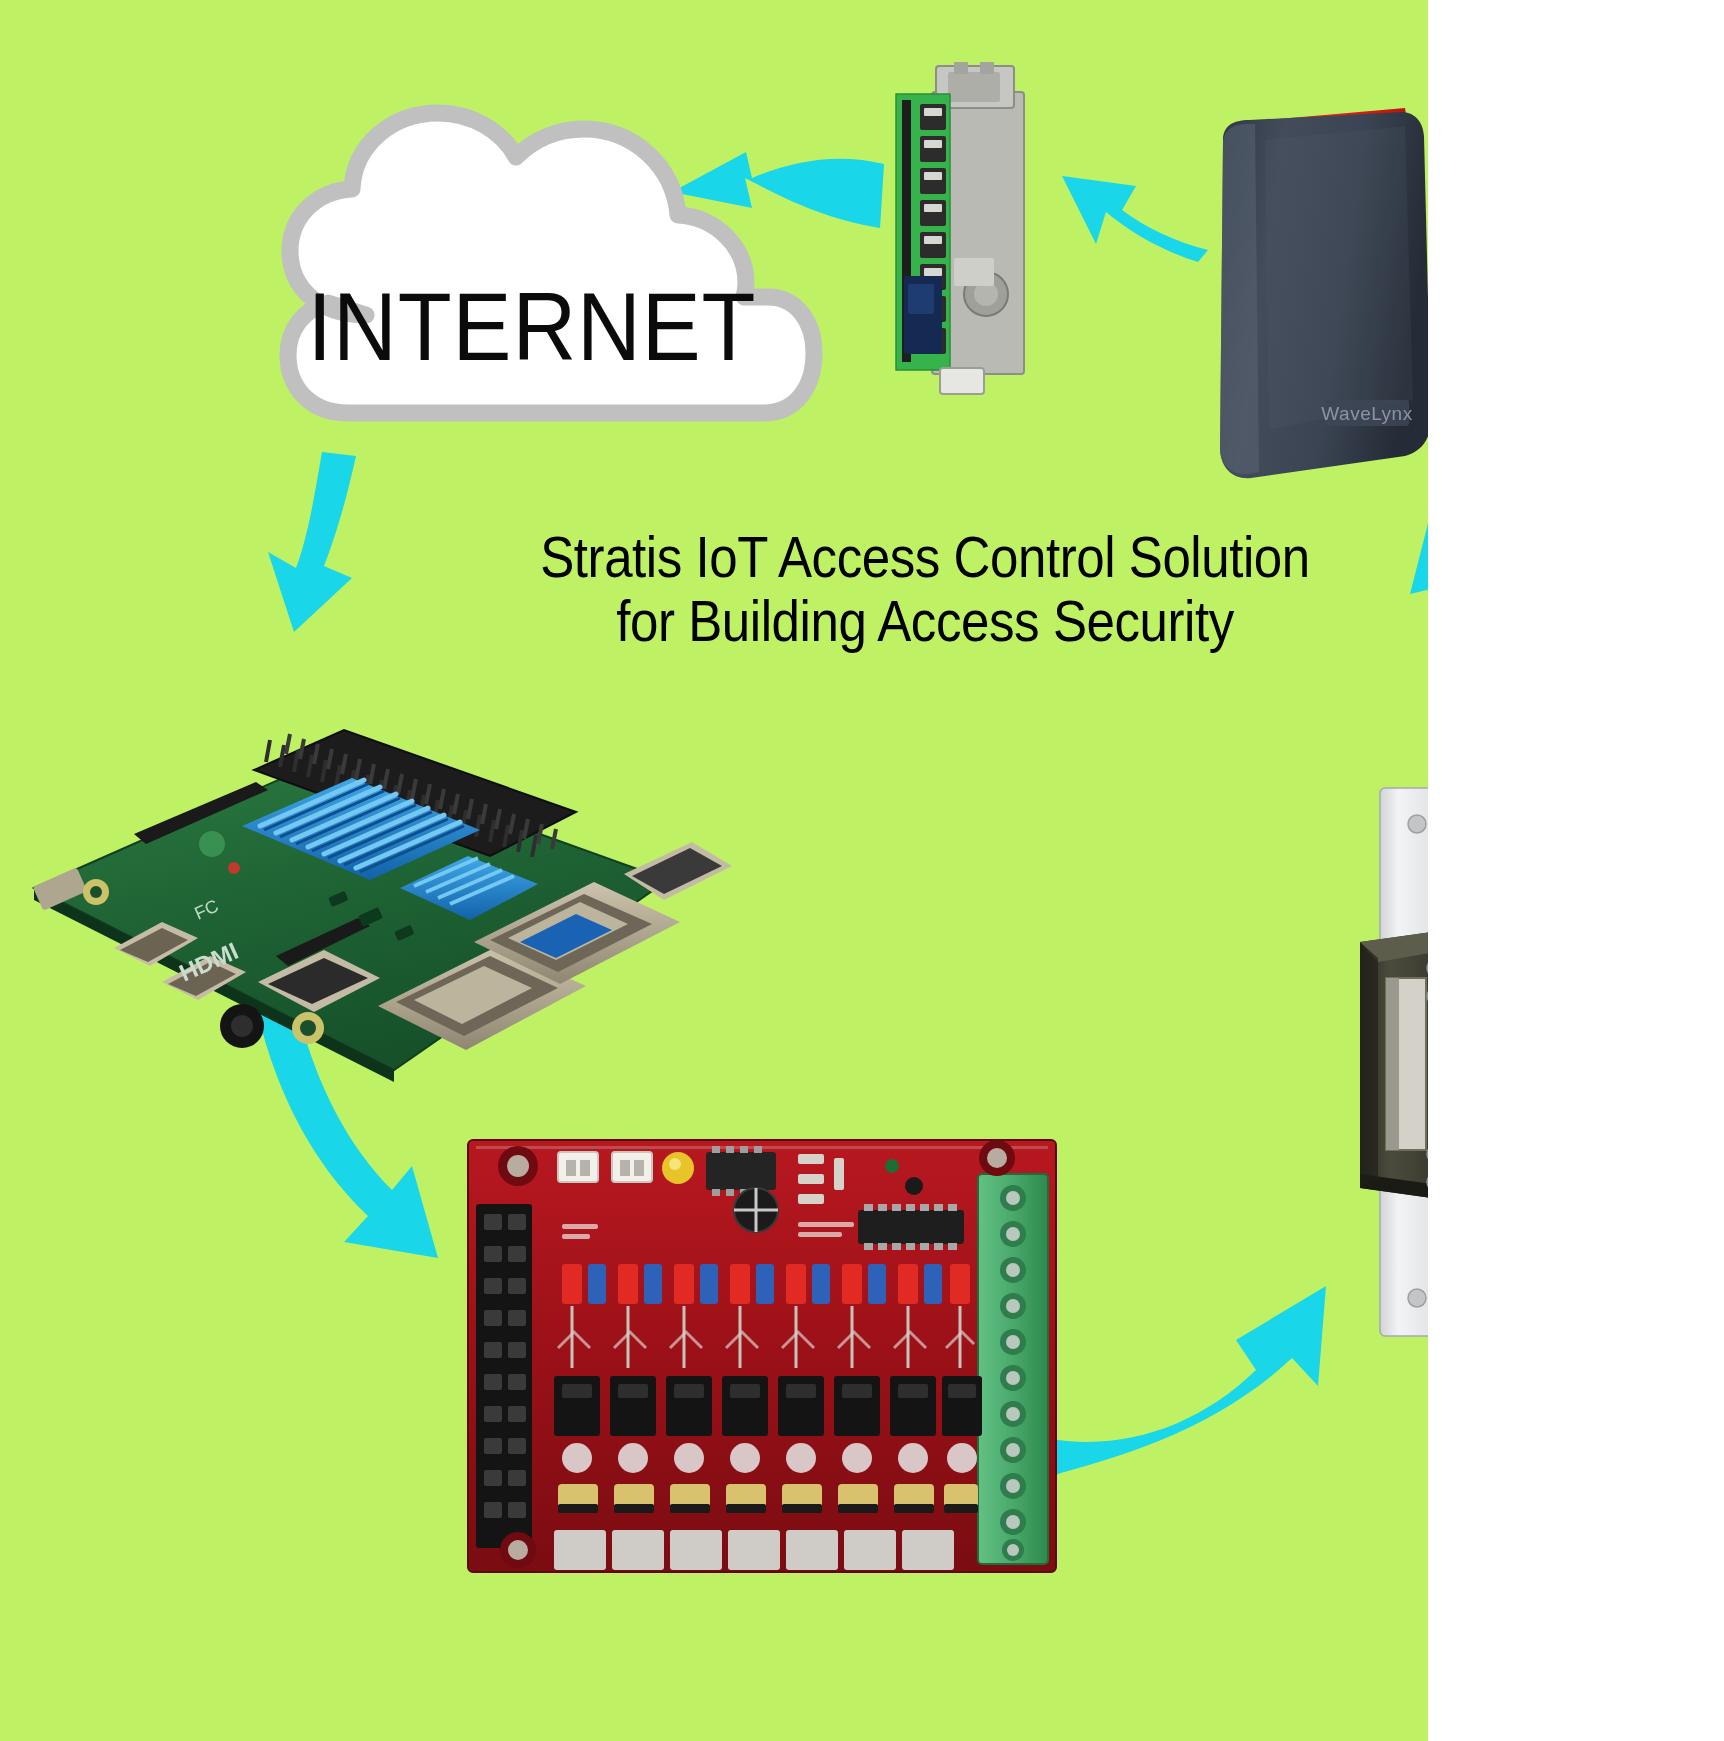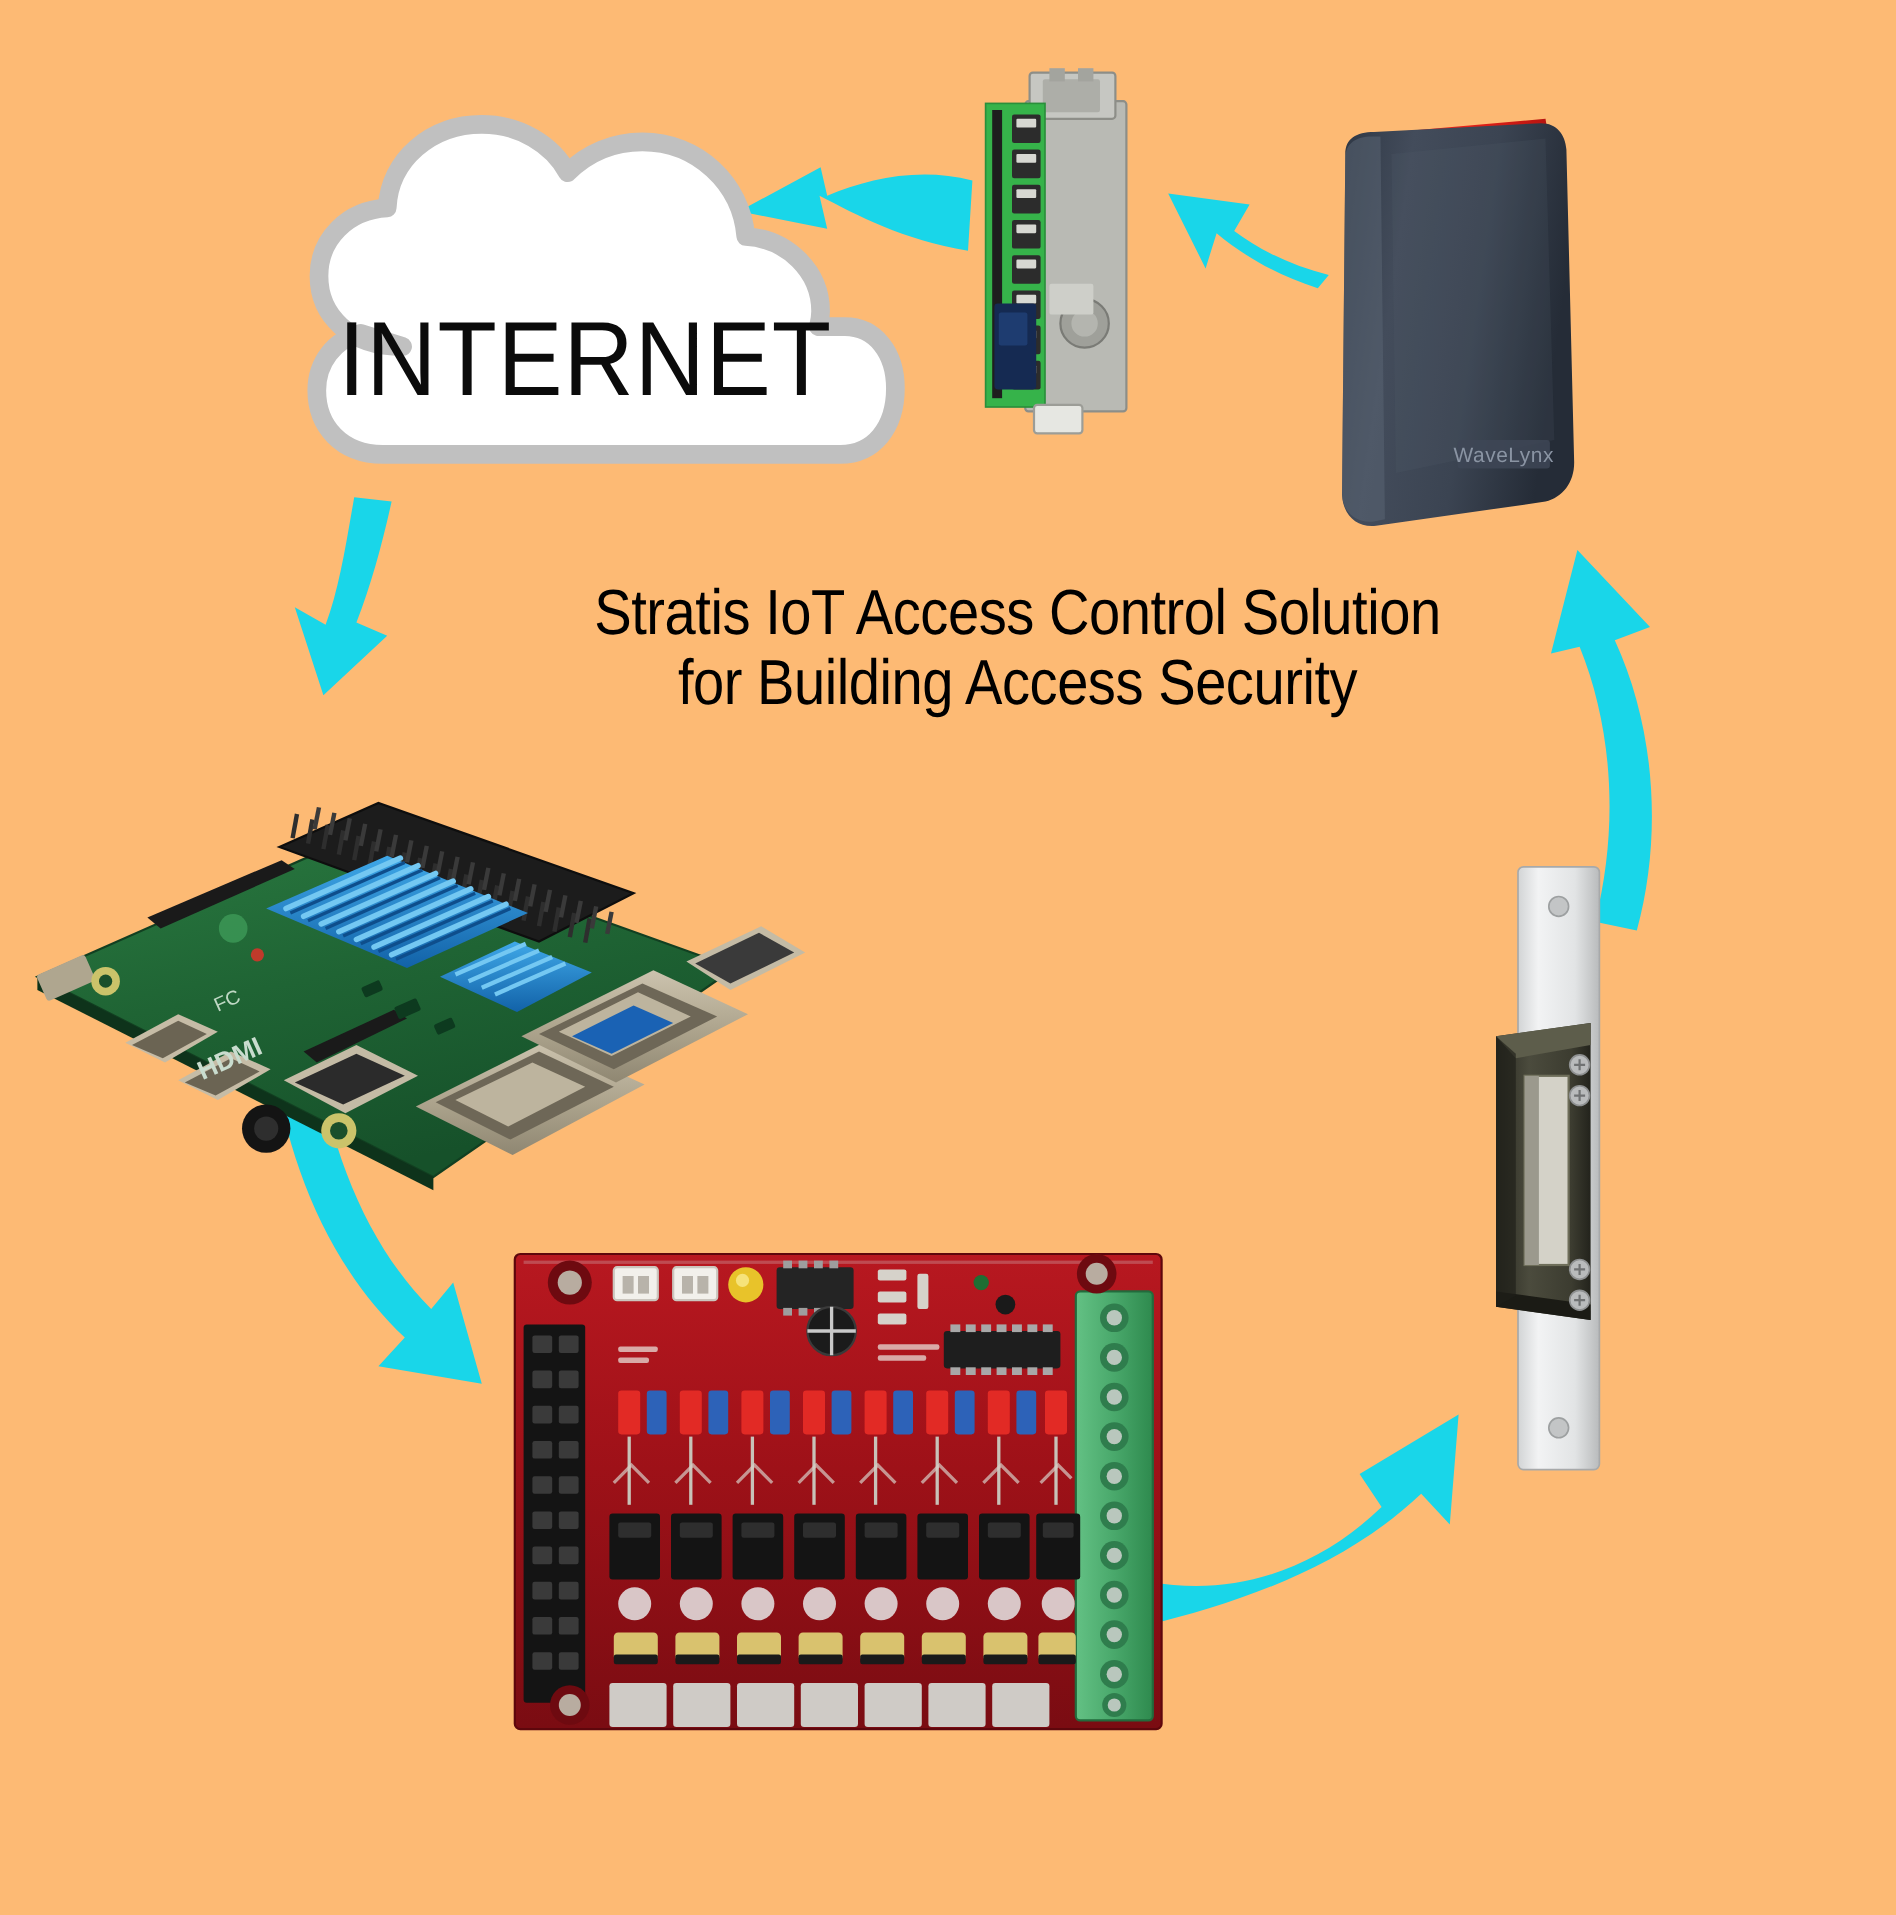--- a/index.html
+++ b/index.html
@@ -5,23 +5,23 @@
   html, body {
     margin: 0;
     padding: 0;
     background: #ffffff;
   }
   body {
     font-family: "Liberation Sans", sans-serif;
   }
   #canvas {
     position: relative;
-    width: 1724px;
+    width: 1428px;
     height: 1741px;
-    background: #fdba74;
+    background: #bef264;
     overflow: hidden;
   }
   .node { position: absolute; }
 
   
   #title-block {
     position: absolute;
     left: 420px;
     top: 525px;
     width: 1010px;

